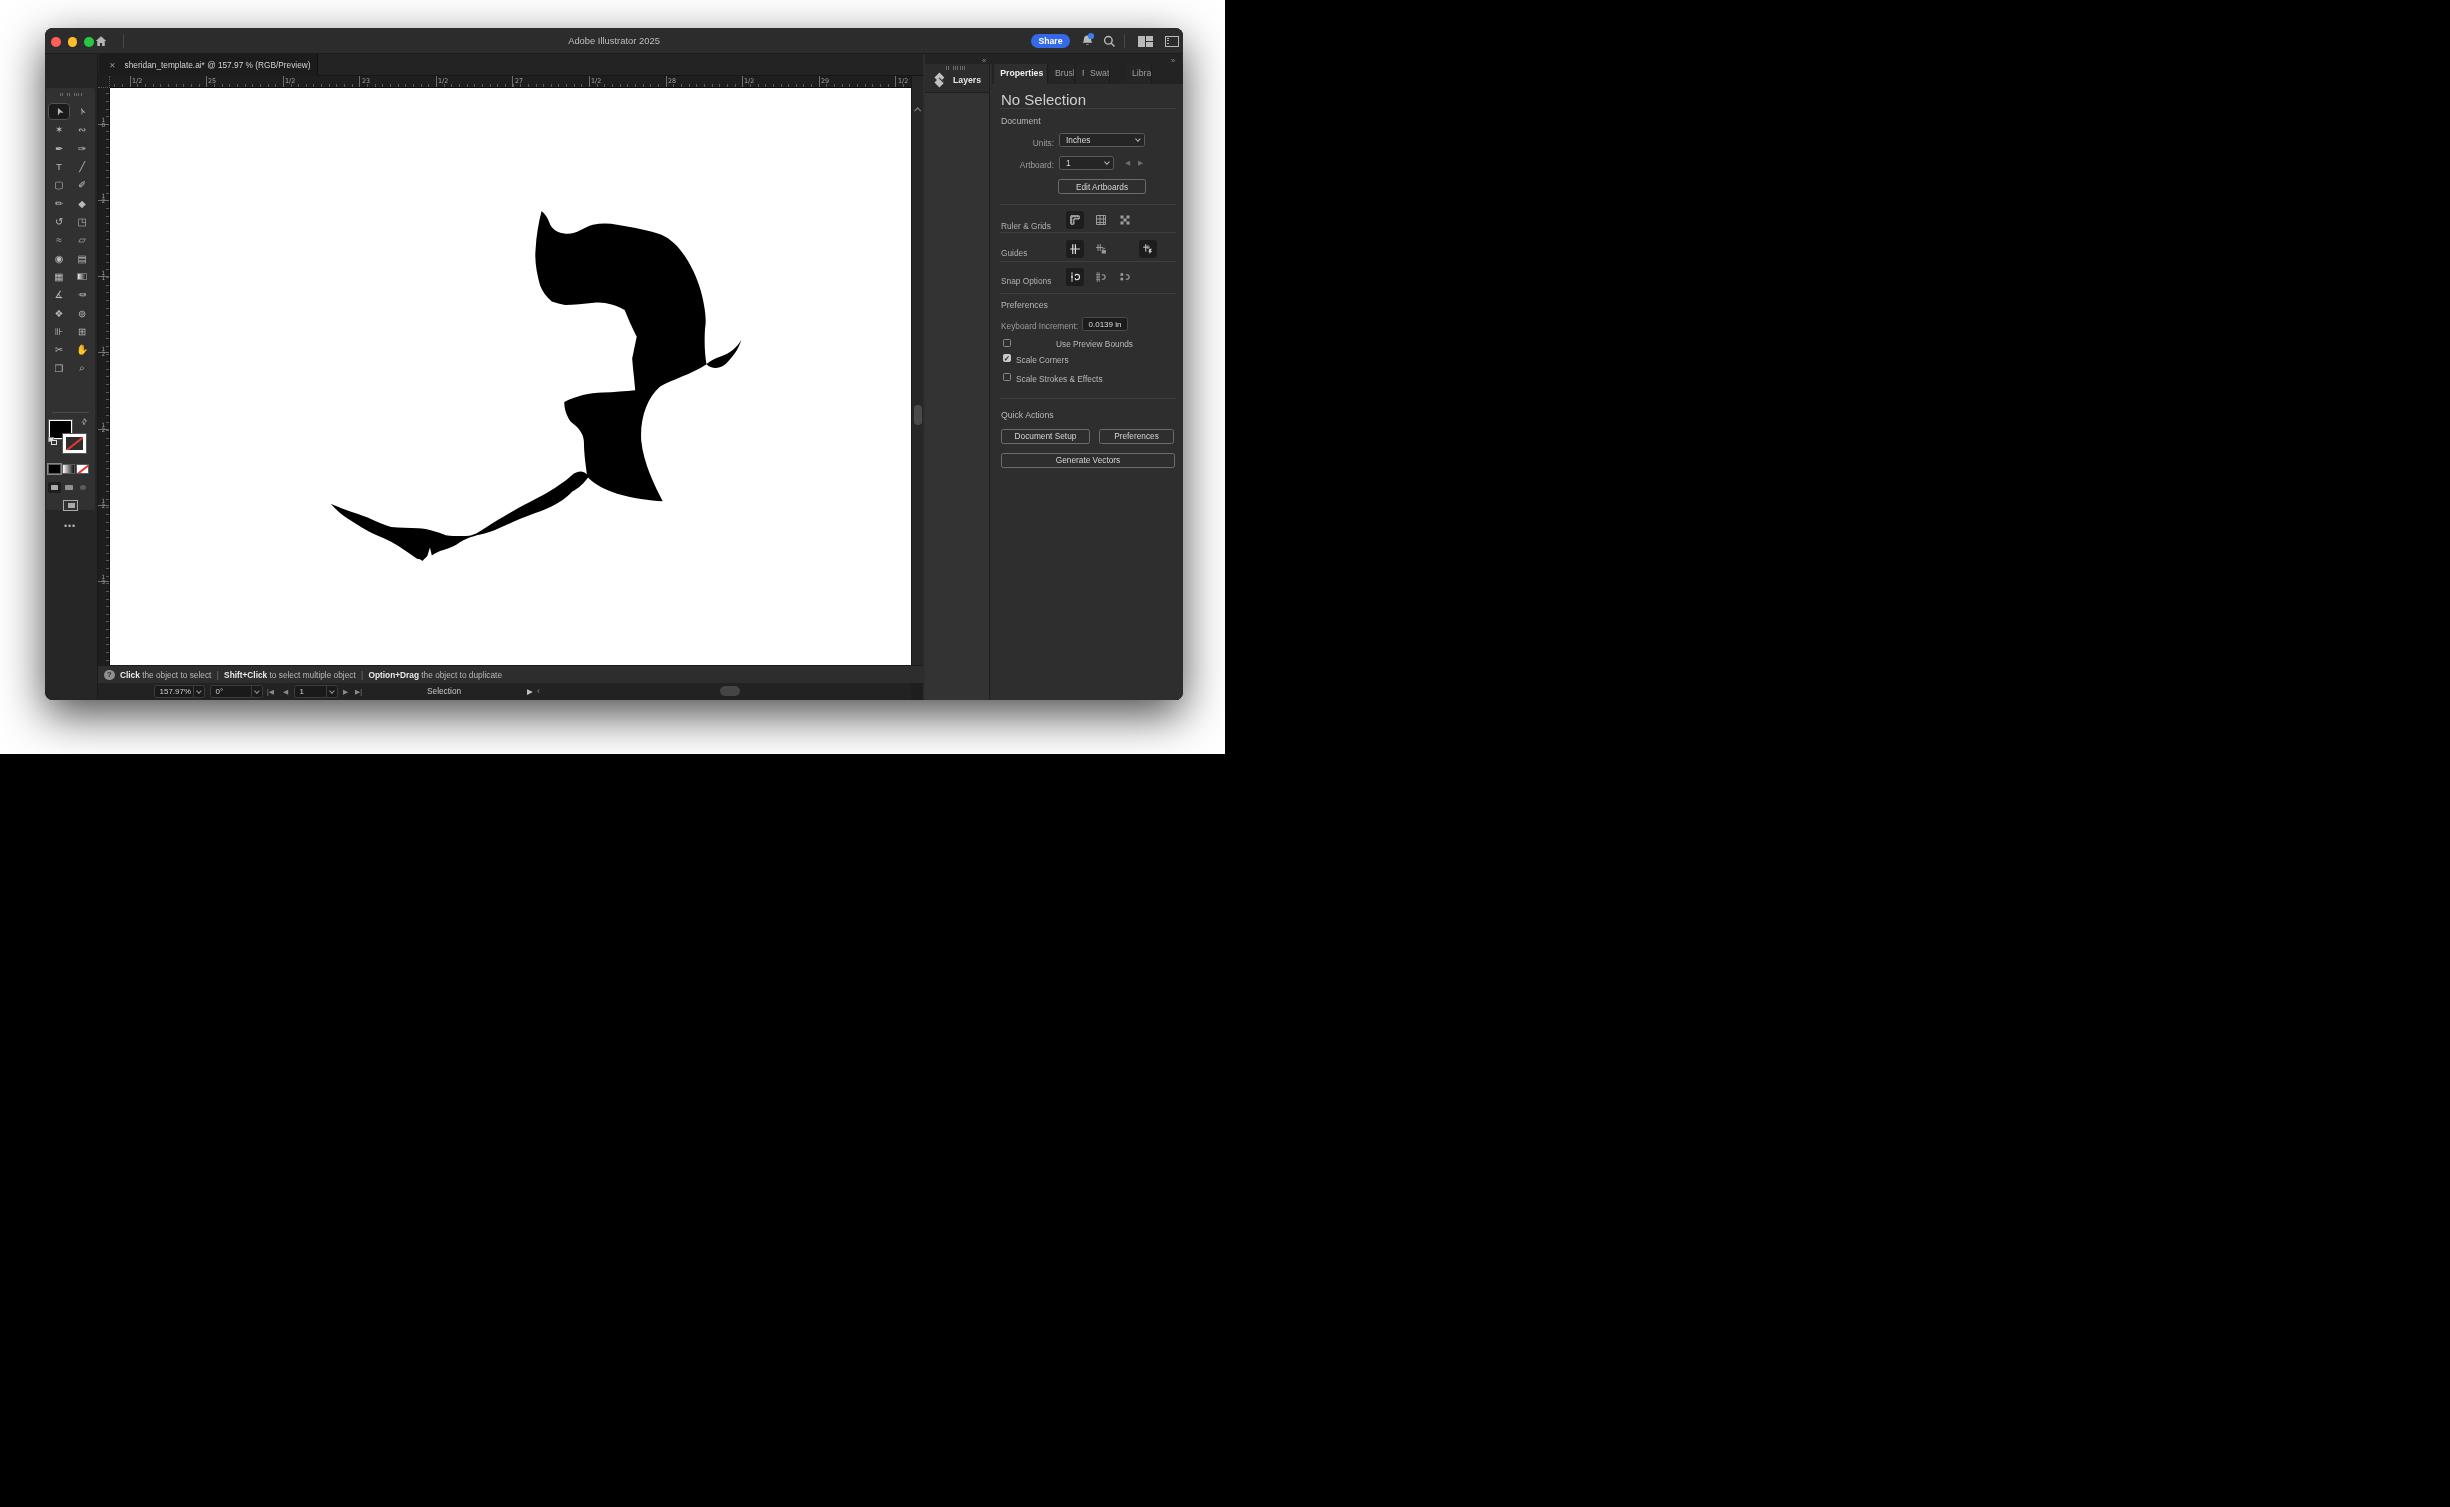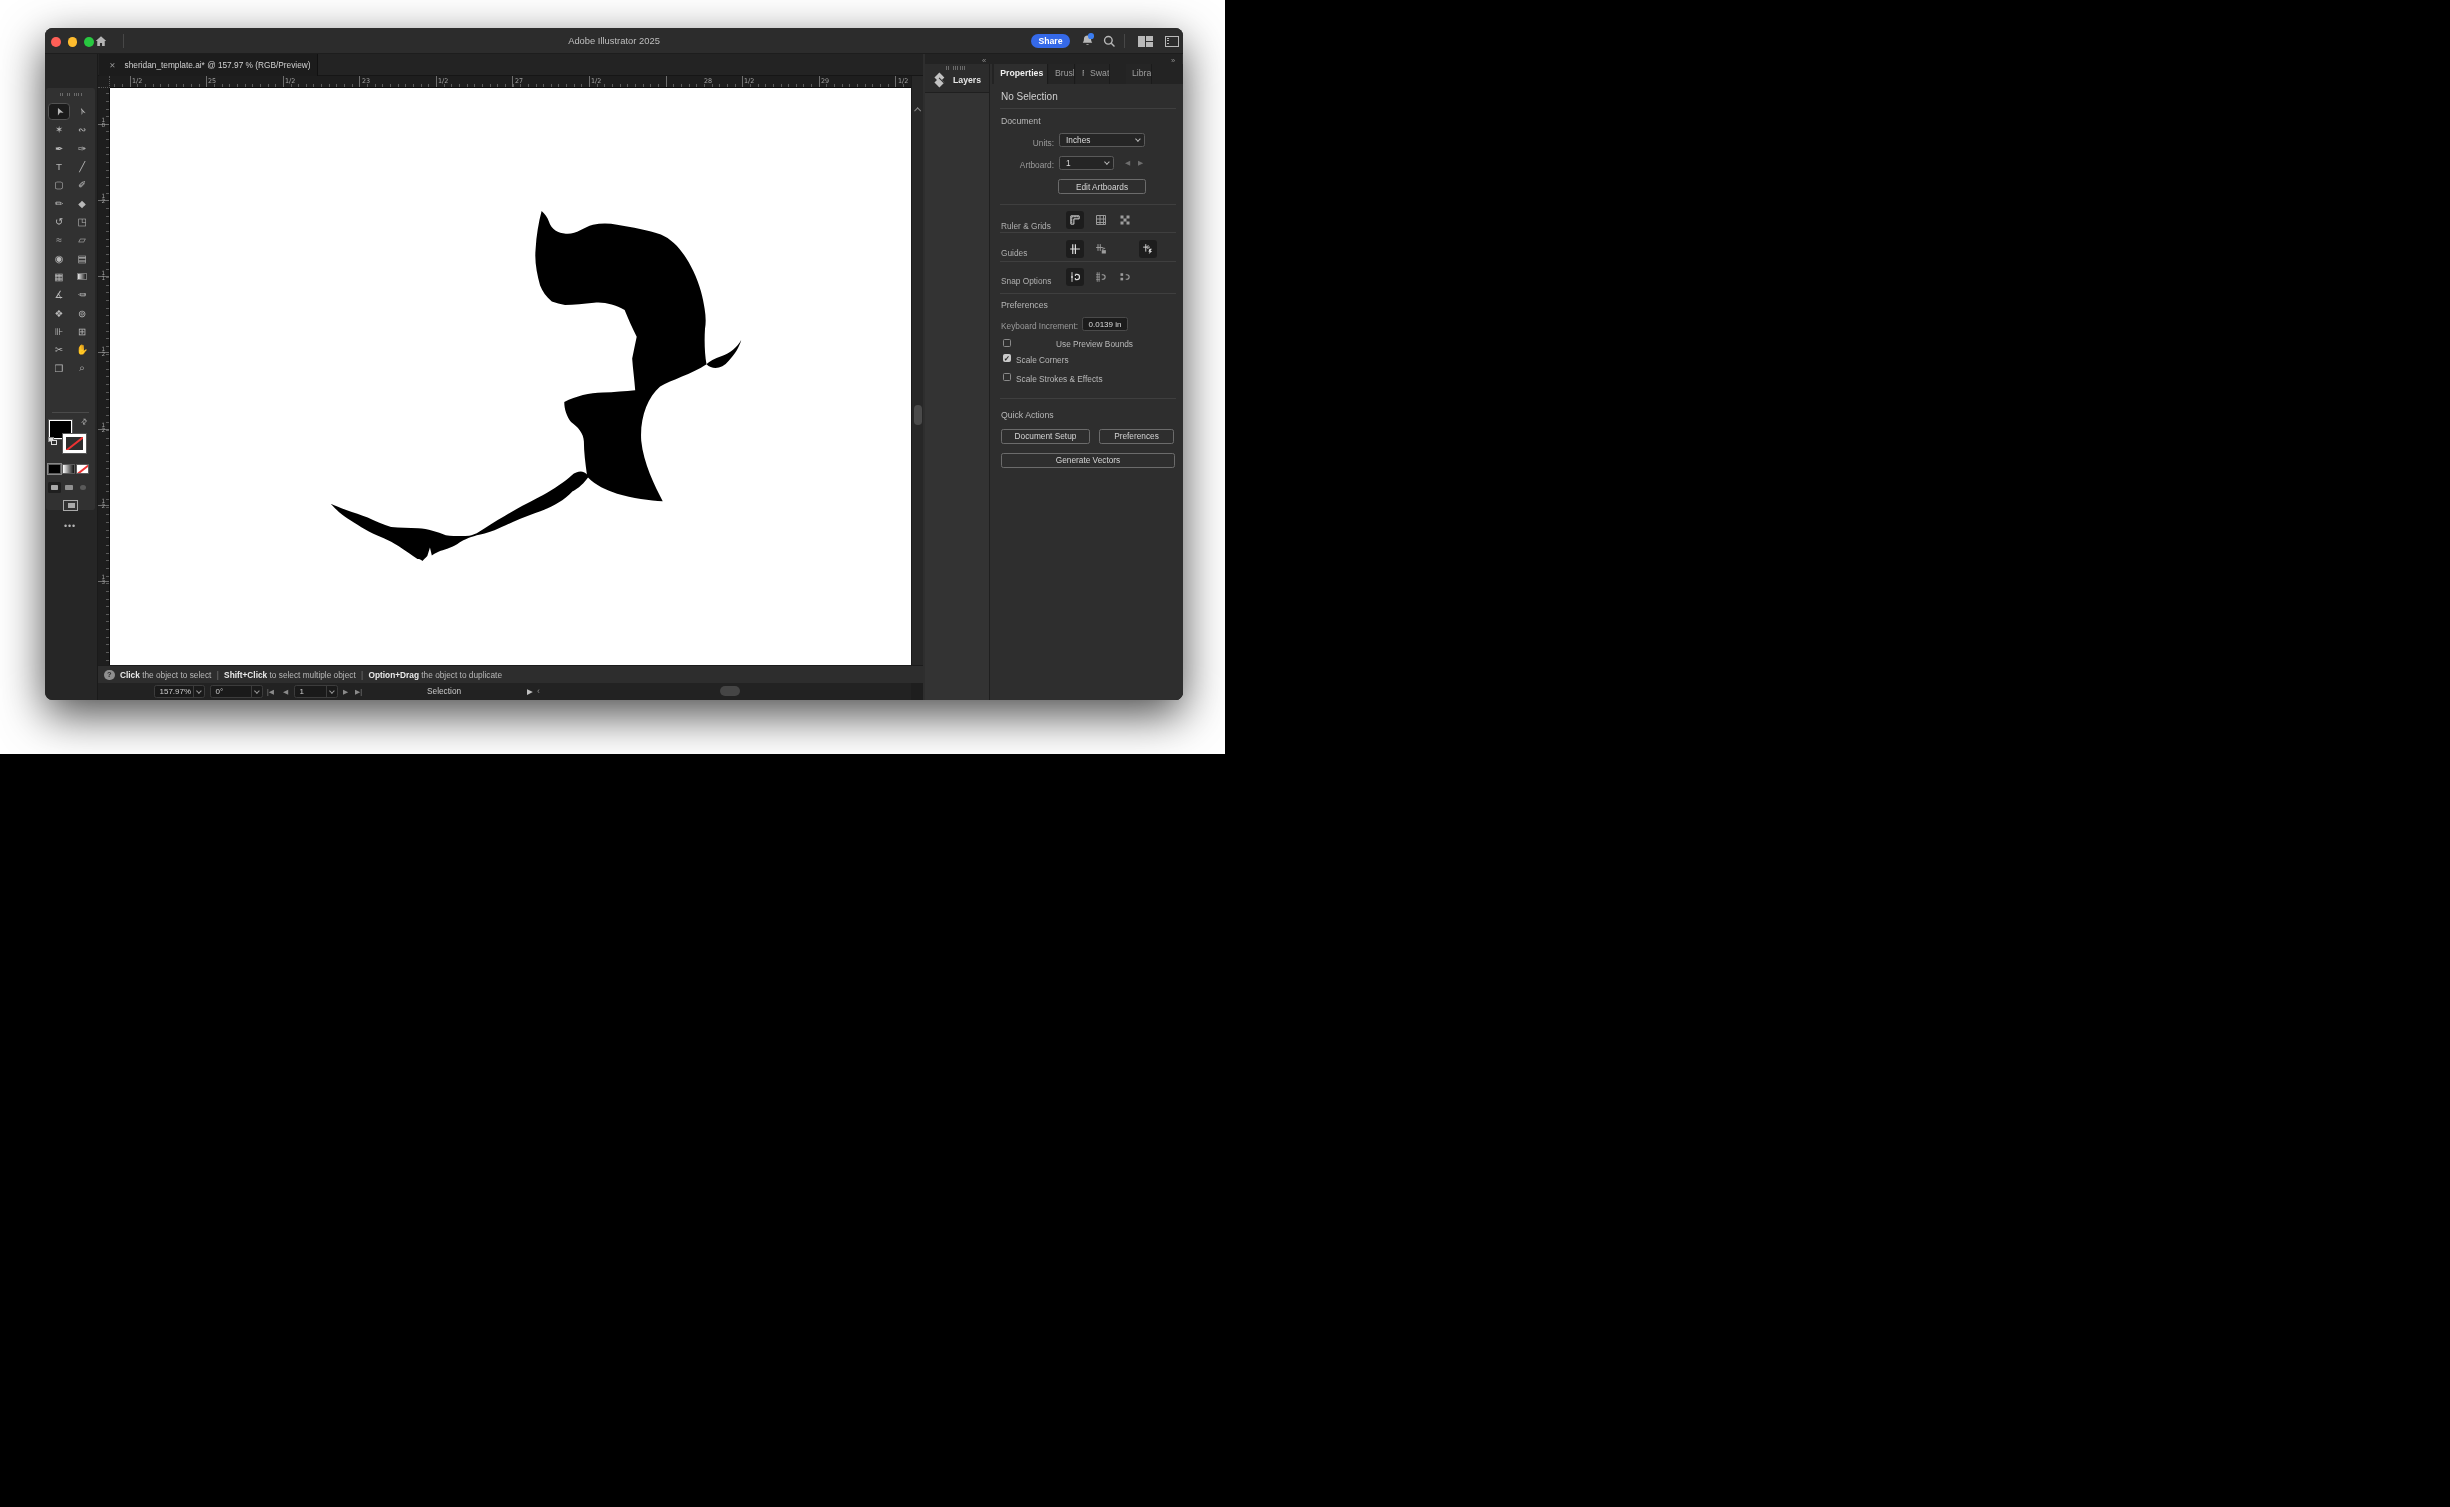--- a/index.html
+++ b/index.html
@@ -416,21 +416,21 @@
         <div class="hlabel" style="left: 175px;">1/2</div>
         <div class="htick major" style="left: 249px;"></div>
         <div class="hlabel" style="left: 252px;">23</div>
         <div class="htick major" style="left: 326px;"></div>
         <div class="hlabel" style="left: 328px;">1/2</div>
         <div class="htick major" style="left: 402px;"></div>
         <div class="hlabel" style="left: 405px;">27</div>
         <div class="htick major" style="left: 479px;"></div>
         <div class="hlabel" style="left: 481px;">1/2</div>
         <div class="htick major" style="left: 556px;"></div>
-        <div class="hlabel" style="left: 558px; padding-left: 36px;">28</div>
+        <div class="hlabel" style="left: 558px;">28</div>
         <div class="htick major" style="left: 632px;"></div>
         <div class="hlabel" style="left: 634px;">1/2</div>
         <div class="htick major" style="left: 709px;"></div>
         <div class="hlabel" style="left: 711px;">29</div>
         <div class="htick major" style="left: 785px;"></div>
         <div class="hlabel" style="left: 788px;">1/2</div>
       </div>
   <div id="vruler">
         <div class="vtick" style="top: 5.2px;"></div>
         <div class="vtick" style="top: 13px;"></div>
@@ -589,21 +589,21 @@
   <div id="propspanel">
     <div id="props-tabs">
           <div class="ptab active" style="left: 2.3px; width: 54px;">Properties</div>
           <div class="ptab" style="left: 57px; width: 25.6px;">Brush</div>
           <div class="ptab" style="left: 84px; width: 25.6px;">Retyp</div>
           <div class="ptab" style="left: 92px; width: 26px;">Swat</div>
           <div class="ptab" style="left: 134px; width: 26.4px;">Libra</div>
         </div>
     <div id="props-body">
 
-      <div class="pheader" style="left:9px;top:7.5px;font-size:10px;color:#cfcfcf">No Selection</div>
+      <div class="pheader" style="left:9px;top:7.5px;font-size:15px;color:#cfcfcf">No Selection</div>
       <div class="pdivider" style="top:24px"></div>
 
       <div class="pheader" style="left:9px;top:32px">Document</div>
 
       <div class="plabel" style="left:0;top:54px;width:62px;text-align:right">Units:</div>
       <div class="pselect" style="left:67px;top:49px;width:86px;height:14.3px">
         <span class="val">Inches</span>
         <span class="chev down abs"></span>
       </div>
 

